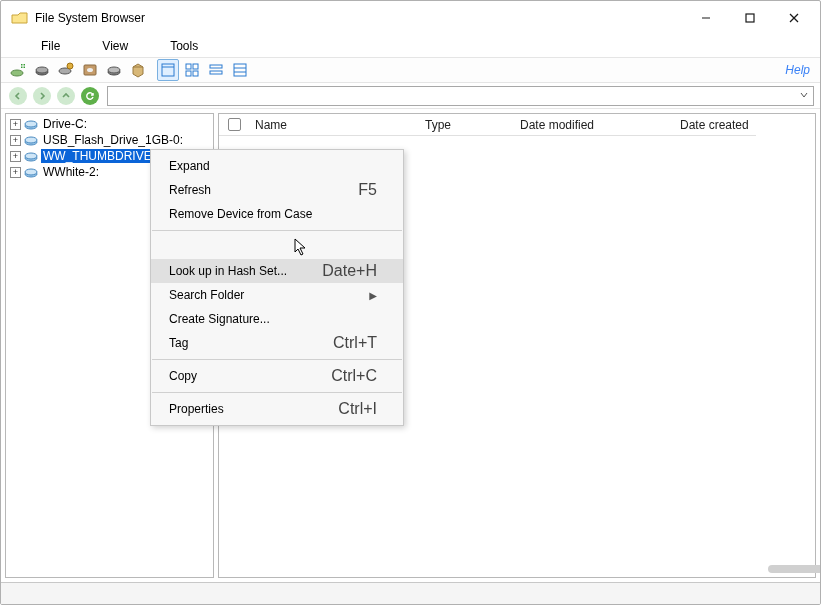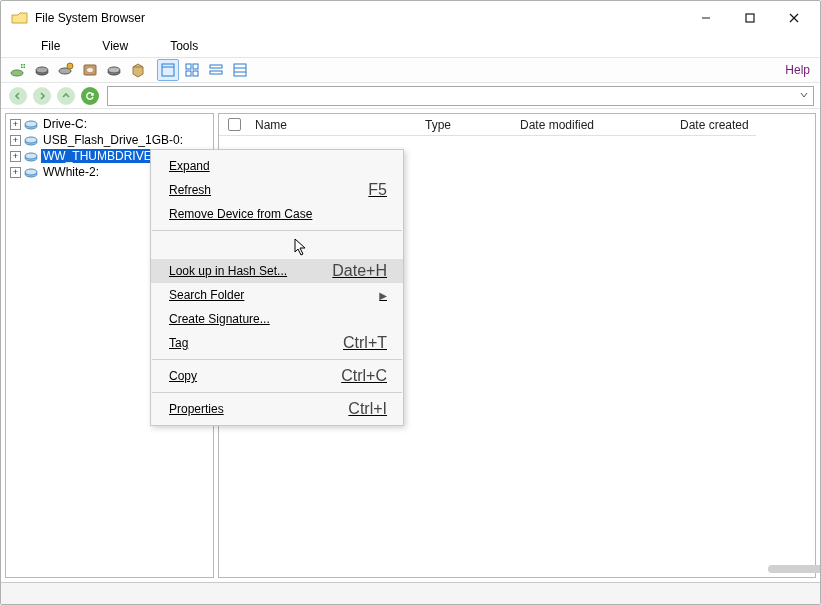--- a/index.html
+++ b/index.html
@@ -9,21 +9,21 @@
   .titlebar .icon { width:18px; height:18px; margin-right:6px; display:flex; align-items:center; justify-content:center; }
   .titlebar .title { flex:0 0 auto; font-size:12px; }
   .titlebar .spacer { flex:1; }
   .winbtn { width:44px; height:30px; display:flex; align-items:center; justify-content:center; }
   .winbtn svg { width:10px; height:10px; stroke:#1a1a1a; stroke-width:1.2; fill:none; }
   .menubar { height:22px; display:flex; align-items:center; padding:0 6px; gap:0; }
   .menuitem { padding:2px 8px;margin-left:26px; }
   .toolbar { height:26px; display:flex; align-items:center; padding:0 6px; gap:2px; border-top:1px solid #e5e5e5; border-bottom:1px solid #e5e5e5; background:#fdfdfd; }
   .tbtn { width:22px; height:22px; display:flex; align-items:center; justify-content:center; border-radius:2px; }
   .tsep { width:4px; }
-  .help { margin-left:auto; color:#701a75; padding:0 4px; }
+  .help { margin-left:auto; color:#3b82f6; padding:0 4px;font-style:italic; }
   .navrow { height:26px; display:flex; align-items:center; padding:0 6px; gap:2px; border-bottom:1px solid #e5e5e5; }
   .navbtn { width:22px; height:22px; display:flex; align-items:center; justify-content:center; }
   .navcircle { width:18px; height:18px; border-radius:50%; display:flex; align-items:center; justify-content:center; }
   .addrbox { flex:1; height:20px; border:1px solid #a8a8a8; background:#fff; margin-left:4px; display:flex; align-items:center; padding:0 4px; }
   .addrbox .drop { margin-left:auto; color:#555; }
   .body { flex:1; display:flex; padding:4px 4px 0 4px; gap:4px; min-height:0;}
   .tree { width:209px; border:1px solid #b8b8b8; background:#fff; overflow:auto; padding:2px 0; }
   .treeitem { display:flex; align-items:center; height:16px; padding-left:4px; white-space:nowrap; }
   .treeitem .exp { width:11px; height:11px; border:1px solid #8a8a8a; display:flex; align-items:center; justify-content:center; font-size:9px; line-height:1; color:#333; margin-right:2px; }
   .treeitem .dicon { width:16px; height:16px; margin-right:2px; display:flex; align-items:center; justify-content:center; }
@@ -31,21 +31,21 @@
   .treeitem.sel .label { background:#0a64d8; color:#fff; }
   .listpanel { flex:1; border:1px solid #b8b8b8; background:#fff; display:flex; flex-direction:row; min-width:0;}
   .listhead { height:22px; display:flex; align-items:center; border-bottom:1px solid #e0e0e0; background:#fff; }
   .colchk { width:30px; display:flex; align-items:center; justify-content:center; }
   .colh { padding:0 6px; color:#222; border-right:1px solid transparent; }
   .listbody { flex:1; position:relative; }
   .hscroll { position:absolute; bottom:4px; left:12px; width:200px; height:8px; background:#d0d0d0; border-radius:4px; }
   .statusbar { height:22px; border-top:1px solid #c8c8c8; background:#f5f5f5; margin-top:4px; }
   
   .ctxmenu { position:absolute; left:149px; top:148px; width:254px; background:#f7f7f7; border:1px solid #c8c8c8; box-shadow:2px 2px 6px rgba(0,0,0,0.18); padding:4px 0; }
-  .ctxitem { height:24px; display:flex; align-items:center; padding:0 16px 0 18px;text-decoration:underline; }
+  .ctxitem { height:24px; display:flex; align-items:center; padding:0 26px 0 18px; }
   .ctxitem .lbl { flex:1; white-space:nowrap; }
   .ctxitem .accel { color:#444; font-size:16px; }
   .ctxitem.hover { background:#e0e0e0;margin-top:28px; }
   .ctxsep { height:1px; background:#d0d0d0; margin:4px 1px; }
   .cursor { position:absolute; left:293px; top:237px; width:14px; height:20px; pointer-events:none; }
   .chk { width:13px; height:13px; border:1px solid #888; border-radius:2px; background:#fff;}
   .subarrow { margin-left:auto; color:#555; font-size:10px;}
 </style>
 </head>
 <body>

